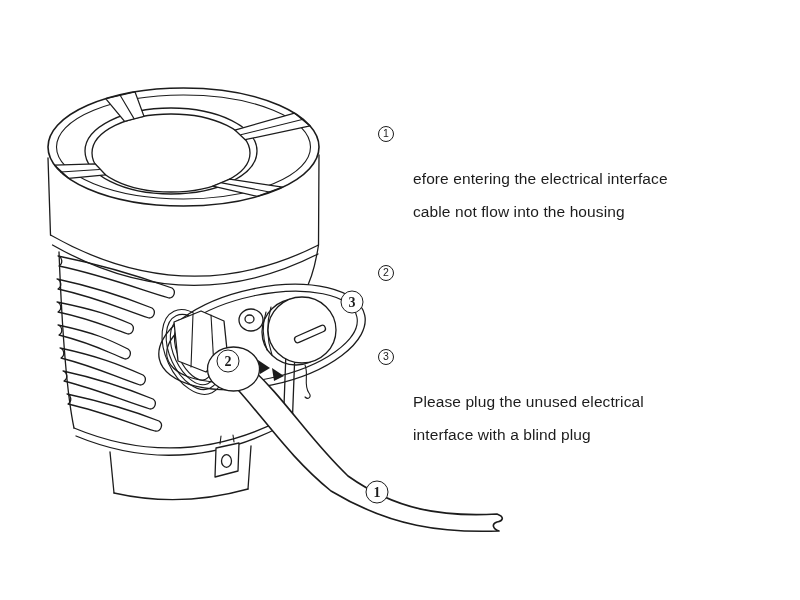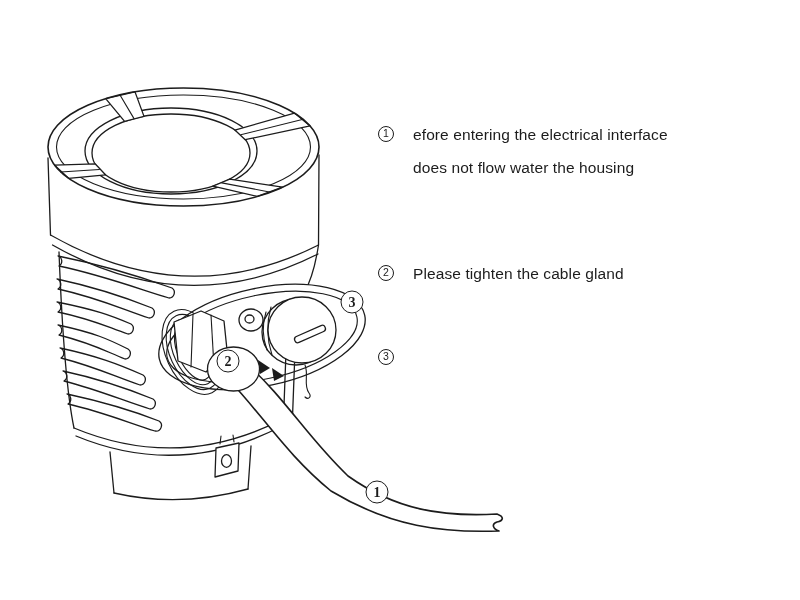--- a/index.html
+++ b/index.html
@@ -30,21 +30,21 @@
 
   
   .instruction { position:absolute; left:378px; display:flex; align-items:flex-start; }
   .badge {
     flex:none; width:16px; height:16px; box-sizing:border-box; margin-top:7px;
     border:1.2px solid var(--ink); border-radius:50%;
     font-size:10.5px; line-height:13.5px; text-align:center; color:var(--ink);
   }
   .lines {
     margin-left:19px; font-size:15.5px; line-height:32.5px;
-    color:var(--ink); letter-spacing:0.1px; white-space:nowrap;
+    color:var(--ink); letter-spacing:0.1px; white-space:nowrap;margin-top:44px;
   }
 </style>
 </head>
 <body>
 
 <div class="page">
 
   <svg class="drawing" viewBox="0 0 800 600" aria-hidden="true">
 
     <g>
@@ -143,29 +143,30 @@
   <div class="callout" style="left:377px; top:492px">1</div>
   <div class="callout" style="left:228px; top:361px">2</div>
   <div class="callout" style="left:352px; top:302px">3</div>
 
   <section>
 
     <div class="instruction" style="top:119px">
       <span class="badge">1</span>
       <div class="lines">
         <div>efore entering the electrical interface</div>
-        <div>does not flow water the housing</div>
+        <div>cable not flow into the housing</div>
       </div>
     </div>
 
     <div class="instruction" style="top:258px">
       <span class="badge">2</span>
-      <div class="lines">
-        <div>Please tighten the cable gland</div>
-      </div>
     </div>
 
     <div class="instruction" style="top:342px">
       <span class="badge">3</span>
+      <div class="lines">
+        <div>Please plug the unused electrical</div>
+        <div>interface with a blind plug</div>
+      </div>
     </div>
 
   </section>
 </div>
 
 </body></html>

